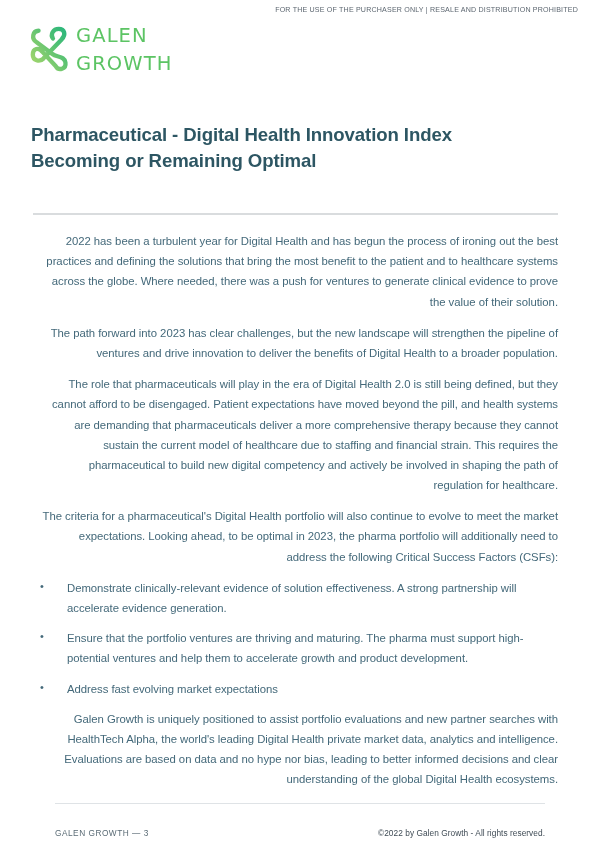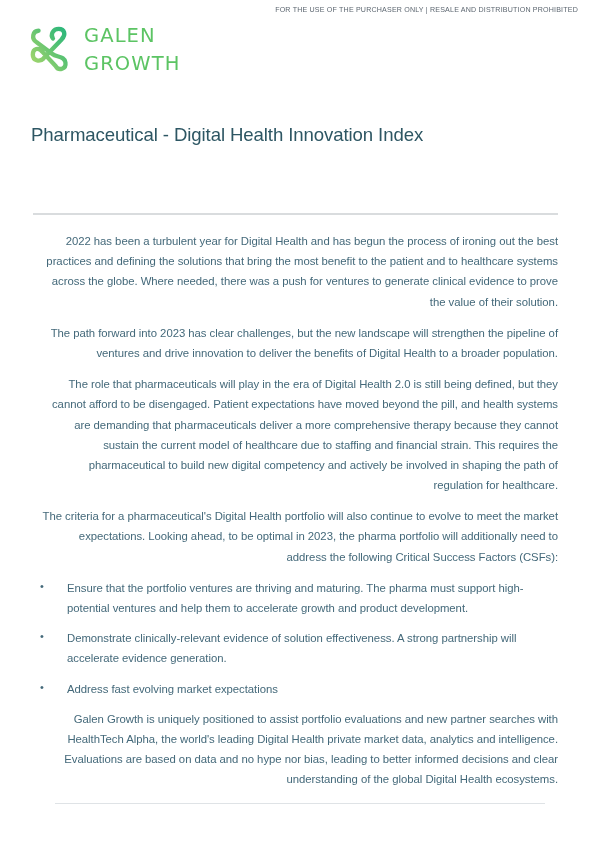--- a/index.html
+++ b/index.html
@@ -36,21 +36,20 @@
     white-space: nowrap;
   }
 
   
   .logo-block {
     position: absolute;
     top: 24px;
     left: 28px;
     display: flex;
     align-items: center;
-    gap: 8px;
   }
 
   .logo-mark {
     width: 48px;
     height: 50px;
     display: block;
   }
 
   .logo-wordmark {
     display: flex;
@@ -70,21 +69,21 @@
   .logo-wordmark span.line2 { margin-top: 8px; }
 
   
   .doc-title {
     position: absolute;
     top: 122px;
     left: 31px;
     width: 520px;
     font-family: "Liberation Sans", sans-serif;
     font-size: 18.6px;
-    font-weight: normal;
+    font-weight: bold;
     line-height: 1.42;
     color: #2d5663;
     letter-spacing: -0.1px;
   }
 
   
   .top-rule {
     position: absolute;
     top: 213px;
     left: 33px;
@@ -204,34 +203,39 @@
       </g>
     </svg>
     <div class="logo-wordmark">
       <span class="line1">GALEN</span>
       <span class="line2">GROWTH</span>
     </div>
   </div>
 
   <h1 class="doc-title">
     <span>Pharmaceutical - Digital Health Innovation Index</span><br>
+    <span>Becoming or Remaining Optimal</span>
   </h1>
 
   <div class="top-rule"></div>
 
   <div class="content">
     <p>2022 has been a turbulent year for Digital Health and has begun the process of ironing out the best practices and defining the solutions that bring the most benefit to the patient and to healthcare systems across the globe. Where needed, there was a push for ventures to generate clinical evidence to prove the value of their solution.</p>
     <p>The path forward into 2023 has clear challenges, but the new landscape will strengthen the pipeline of ventures and drive innovation to deliver the benefits of Digital Health to a broader population.</p>
     <p class="gap-before">The role that pharmaceuticals will play in the era of Digital Health 2.0 is still being defined, but they cannot afford to be disengaged. Patient expectations have moved beyond the pill, and health systems are demanding that pharmaceuticals deliver a more comprehensive therapy because they cannot sustain the current model of healthcare due to staffing and financial strain. This requires the pharmaceutical to build new digital competency and actively be involved in shaping the path of regulation for healthcare.</p>
     <p class="gap-before">The criteria for a pharmaceutical's Digital Health portfolio will also continue to evolve to meet the market expectations. Looking ahead, to be optimal in 2023, the pharma portfolio will additionally need to address the following Critical Success Factors (CSFs):</p>
 
     <ul class="csf-list">
+      <li>Demonstrate clinically-relevant evidence of solution effectiveness. A strong partnership will accelerate evidence generation.</li>
       <li>Ensure that the portfolio ventures are thriving and maturing. The pharma must support high-potential ventures and help them to accelerate growth and product development.</li>
-      <li>Demonstrate clinically-relevant evidence of solution effectiveness. A strong partnership will accelerate evidence generation.</li>
       <li>Address fast evolving market expectations</li>
     </ul>
 
     <p class="closing">Galen Growth is uniquely positioned to assist portfolio evaluations and new partner searches with HealthTech Alpha, the world's leading Digital Health private market data, analytics and intelligence. Evaluations are based on data and no hype nor bias, leading to better informed decisions and clear understanding of the global Digital Health ecosystems.</p>
   </div>
 
   <div class="footer-rule"></div>
+  <div class="footer">
+    <div class="footer-left">GALEN GROWTH  —  3</div>
+    <div class="footer-right">©2022 by Galen Growth  - All rights reserved.</div>
+  </div>
 
 </div>
 
 </body></html>

